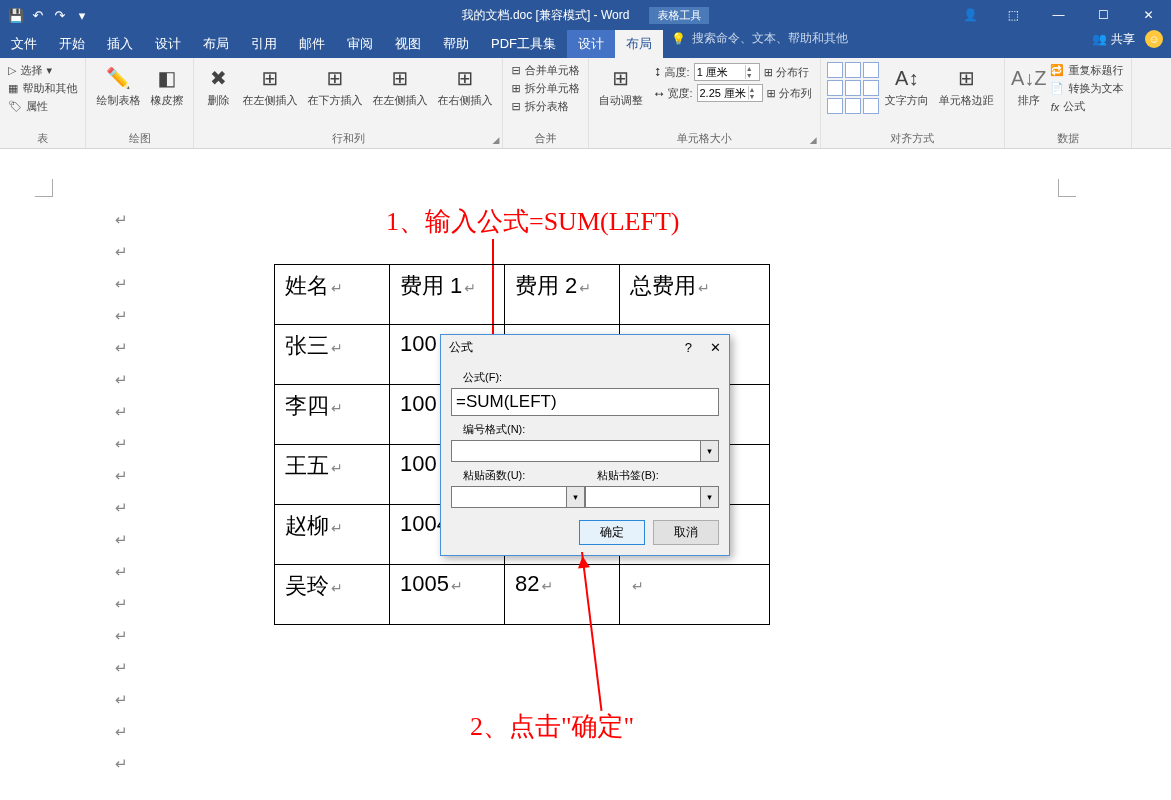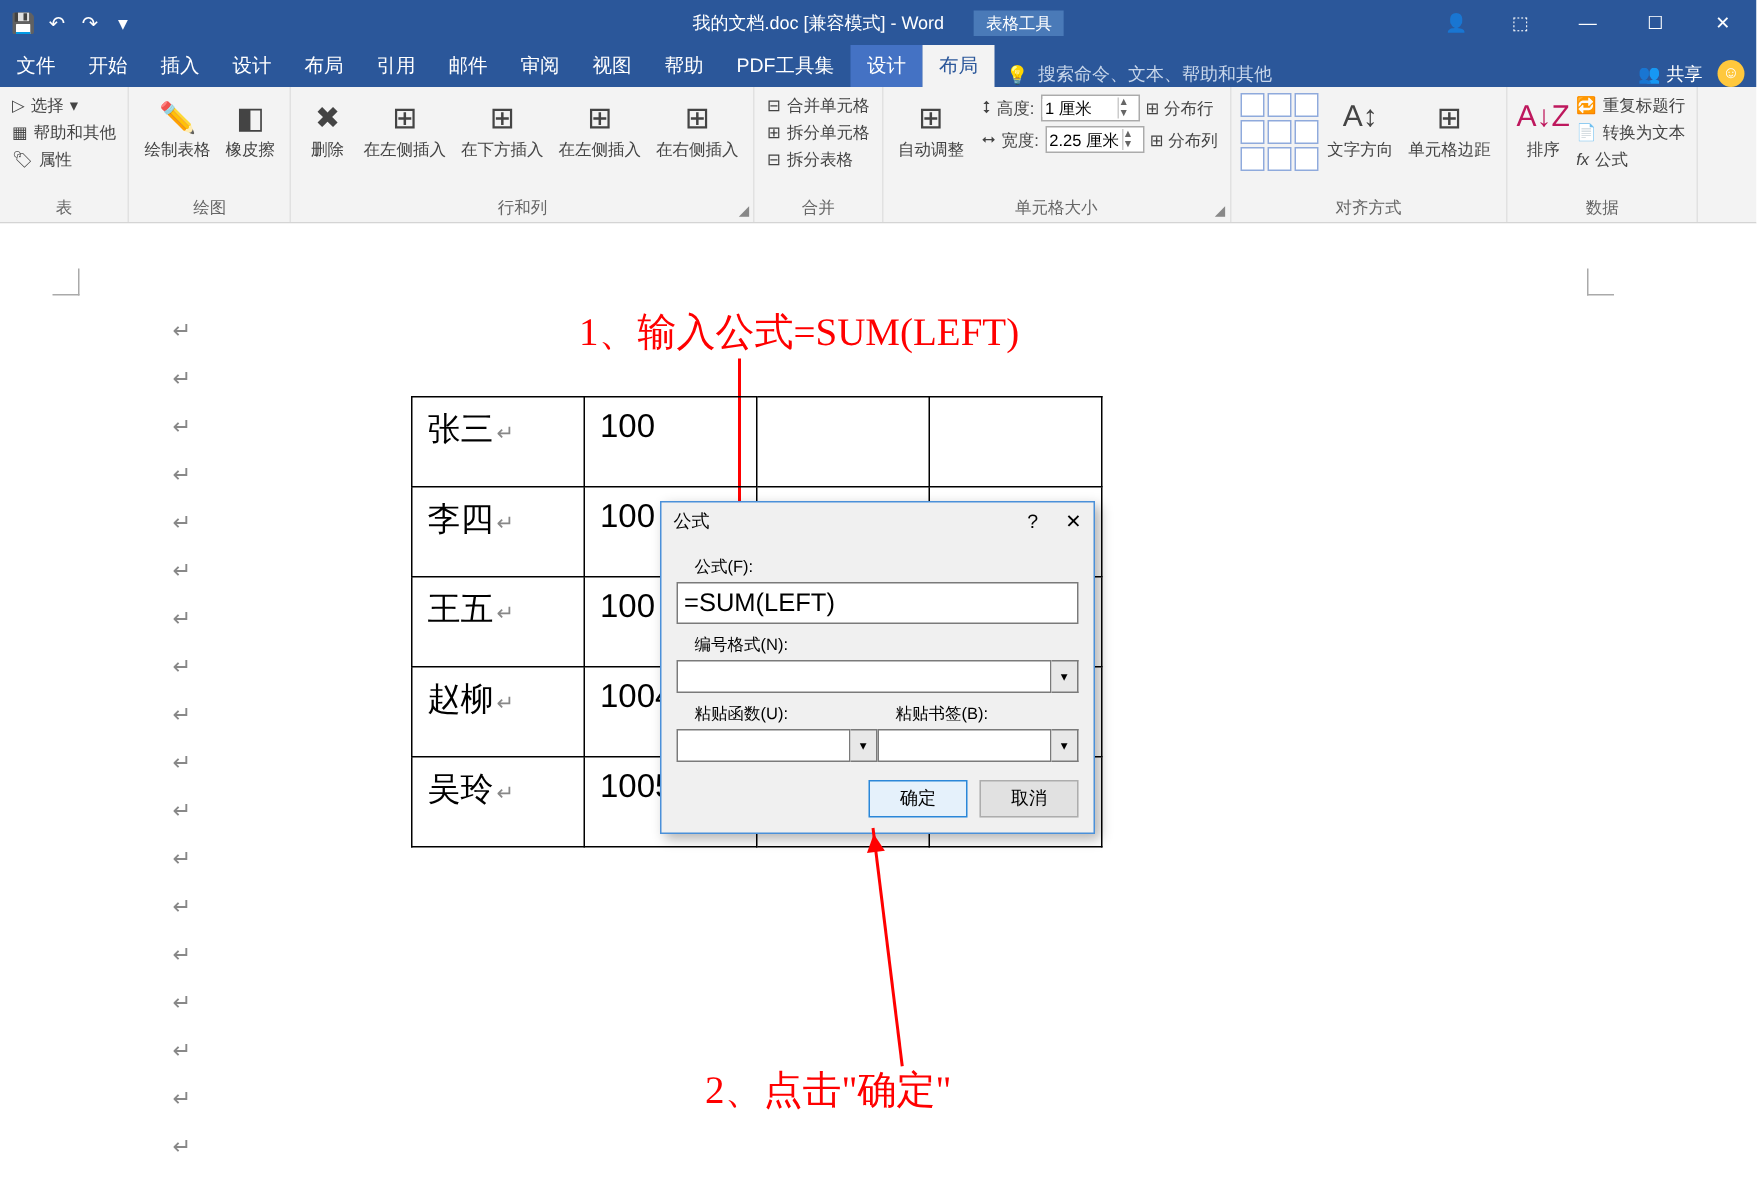--- a/index.html
+++ b/index.html
@@ -5,21 +5,21 @@
 *{box-sizing:border-box;margin:0;padding:0;font-family:"Microsoft YaHei","Segoe UI",sans-serif}
 body{background:#fff;width:1171px;height:800px;overflow:hidden;position:relative}
 .titlebar{height:30px;background:#2b579a;color:#fff;display:flex;align-items:center;font-size:12px;position:relative}
 .qat{display:flex;align-items:center;gap:6px;padding:0 8px}
 .qat .ico{width:16px;height:16px;display:flex;align-items:center;justify-content:center;font-size:13px}
 .titlebar .title{position:absolute;left:50%;transform:translateX(-50%);white-space:nowrap;font-size:12px;display:flex;align-items:center;gap:20px}
 .titlebar .wincontrols{position:absolute;right:0;display:flex;align-items:center;height:100%}
 .wincontrols .wbtn{width:45px;height:30px;display:flex;align-items:center;justify-content:center;font-size:12px}
 .wincontrols .acct{width:40px;display:flex;align-items:center;justify-content:center}
 .tabtools{background:#4a7ab8;padding:1px 8px;font-size:11px;color:#fff}
-.menubar{height:28px;background:#2b579a;color:#fff;display:flex;align-items:flex-end;font-size:13px;position:relative}
+.menubar{height:28px;background:#2b579a;color:#fff;display:flex;align-items:flex-start;font-size:13px;position:relative}
 .menubar .tab{padding:0 11px;height:28px;display:flex;align-items:center}
 .menubar .tab.active{background:#f3f3f3;color:#2b579a}
 .menubar .contexttab{background:#4472c4;color:#fff}
 .menubar .tell{display:flex;align-items:center;gap:6px;color:#c8d6ea;font-size:12px;margin-left:8px}
 .menubar .right{position:absolute;right:8px;display:flex;align-items:center;gap:10px}
 .share{color:#fff;font-size:12px;display:flex;align-items:center;gap:4px}
 .smiley{width:18px;height:18px;background:#ffc83d;border-radius:50%;display:flex;align-items:center;justify-content:center;font-size:11px}
 .ribbon{height:91px;background:#f3f3f3;border-bottom:1px solid #d4d4d4;display:flex;font-size:11px;color:#444}
 .rgroup{border-right:1px solid #e1e1e1;padding:4px 6px 2px;display:flex;flex-direction:column;justify-content:space-between;position:relative}
 .rgroup .content{display:flex;align-items:flex-start;gap:2px;flex:1}
@@ -229,21 +229,21 @@
       <div class="rbtn">
           <div class="ricon">⊞</div>
           <div class="rlabel">单元格边距</div>
         </div>
     </div>
     <div class="glabel">对齐方式</div>
   </div>
   <div class="rgroup">
     <div class="content">
       <div class="rbtn">
-          <div class="ricon" style="color:#be185d">A↓Z</div>
+          <div class="ricon" style="color:#737373">A↓Z</div>
           <div class="rlabel">排序</div>
         </div>
       <div class="rstack">
         <div class="row">🔁 <span>重复标题行</span></div>
         <div class="row">📄 <span>转换为文本</span></div>
         <div class="row">
             <i>fx</i> 
             <span>公式</span>
           </div>
       </div>
@@ -274,20 +274,26 @@
       <span>↵</span>
       <span>↵</span>
       <span>↵</span>
   </div>
 
   <div class="annotation" style="left:386px;top:55px">1、输入公式=SUM(LEFT)</div>
   <div class="arrow1"></div>
 
   <table class="wtable">
     <tbody>
+        <tr>
+      <td><span>姓名</span><span class="pm">↵</span></td>
+      <td><span>费用 1</span><span class="pm">↵</span></td>
+      <td><span>费用 2</span><span class="pm">↵</span></td>
+      <td style="min-width:150px"><span>总费用</span><span class="pm">↵</span></td>
+    </tr>
     <tr>
           <td><span>张三</span><span class="pm">↵</span></td>
           <td><span>100</span></td>
           <td></td>
           <td></td>
         </tr>
     <tr>
           <td><span>李四</span><span class="pm">↵</span></td>
           <td><span>100</span></td>
           <td></td>

